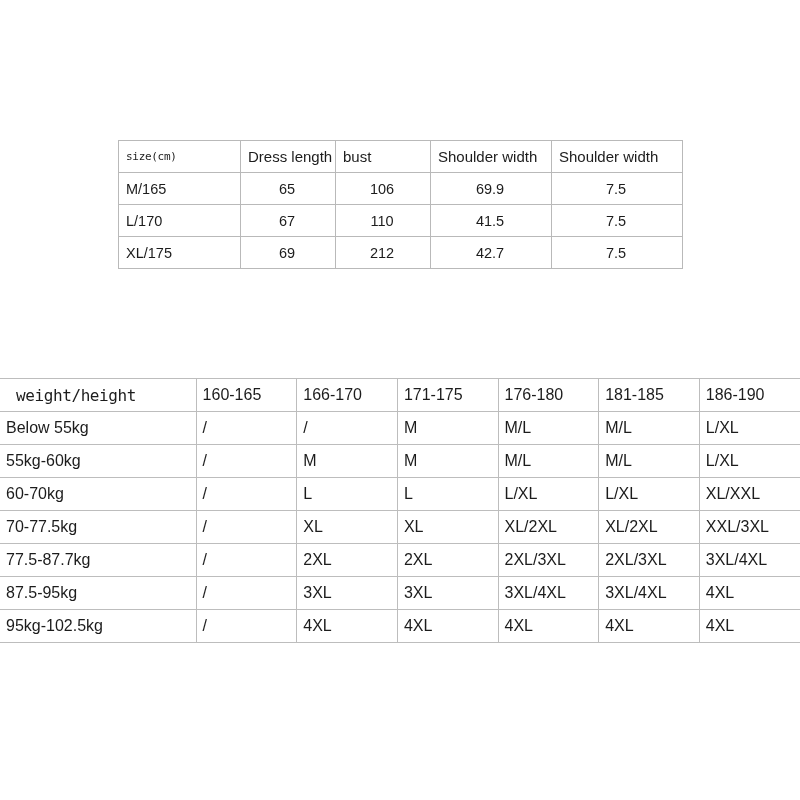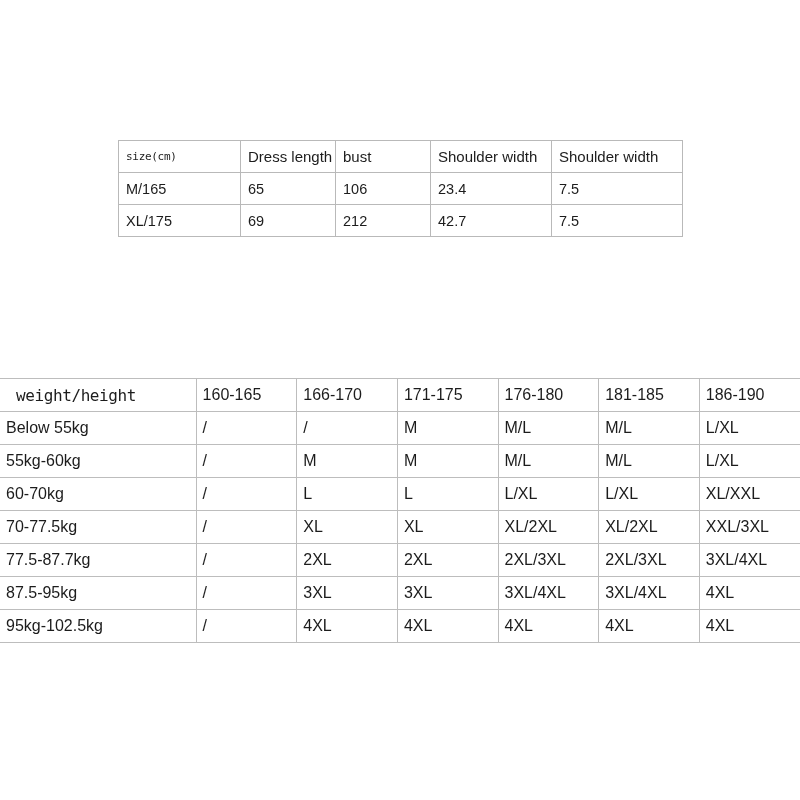--- a/index.html
+++ b/index.html
@@ -49,21 +49,21 @@
   }
   #size-table .hdr {
     text-align: left;
     font-size: 15px;
   }
   #size-table .rowlabel {
     text-align: left;
     margin-top: 48px;
   }
   #size-table .num {
-    text-align: left;
+    text-align: center;
     padding-right: 9px;
   }
   #size-table tr td:first-child,
   #size-table tr th:first-child {
     width: 122px;
   }
   #size-table col.c1 { width: 122px; }
   #size-table col.c2 { width: 95px; }
   #size-table col.c3 { width: 95px; }
   #size-table col.c4 { width: 121px; }
@@ -124,21 +124,28 @@
         <th class="hdr">bust</th>
         <th class="hdr">Shoulder width</th>
         <th class="hdr">Shoulder width</th>
       </tr>
     </thead>
     <tbody>
       <tr>
         <td class="rowlabel">M/165</td>
         <td class="num">65</td>
         <td class="num">106</td>
-        <td class="num">23.4</td>
+        <td class="num">69.9</td>
+        <td class="num">7.5</td>
+      </tr>
+      <tr>
+        <td class="rowlabel">L/170</td>
+        <td class="num">67</td>
+        <td class="num">110</td>
+        <td class="num">41.5</td>
         <td class="num">7.5</td>
       </tr>
       <tr>
         <td class="rowlabel">XL/175</td>
         <td class="num">69</td>
         <td class="num">212</td>
         <td class="num">42.7</td>
         <td class="num">7.5</td>
       </tr>
     </tbody>

